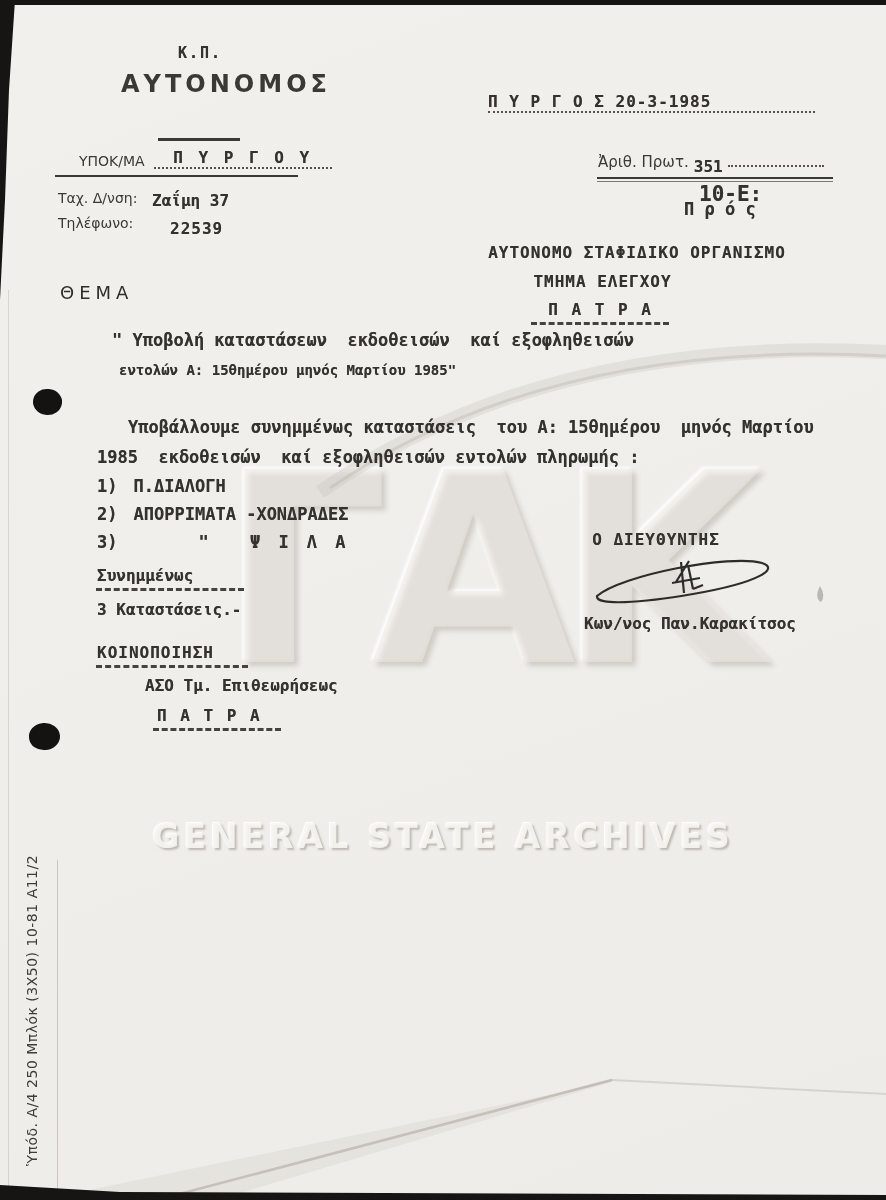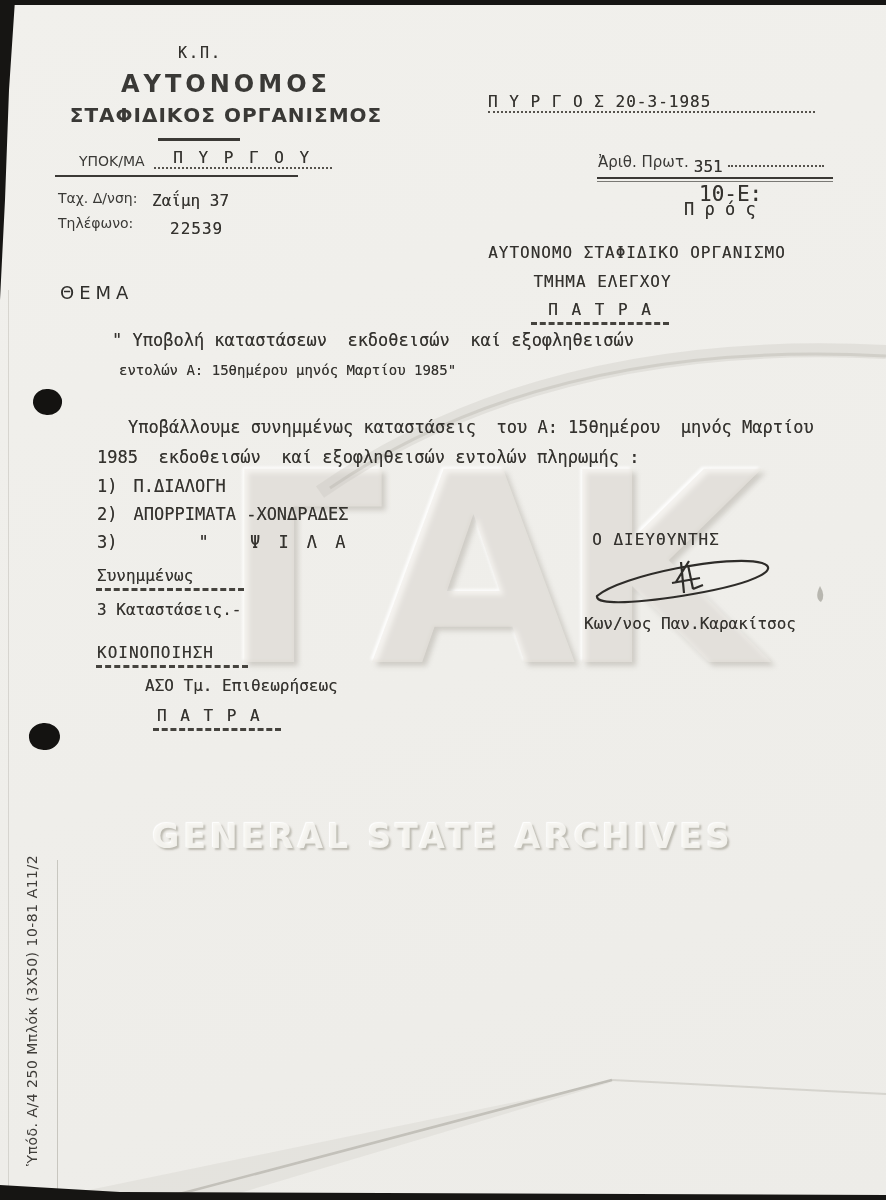--- a/index.html
+++ b/index.html
@@ -2,21 +2,21 @@
 <html><head>
 <meta charset="utf-8">
 <style>
   html,body { margin:0; padding:0; background:#888; }
   .page {
     position:relative; width:886px; height:1200px; overflow:hidden;
     background: linear-gradient(160deg, #f1f0ec 0%, #efeeea 55%, #edece8 100%);
     font-family:"DejaVu Sans", sans-serif;
   }
   .abs { position:absolute; }
-  .mono { font-family:"DejaVu Sans Mono", monospace; font-weight:normal;
+  .mono { font-family:"DejaVu Sans Mono", monospace; font-weight:bold;
           color:#34322e; white-space:pre; text-shadow:0 0 0.6px rgba(40,38,34,0.55); }
   .print { font-family:"DejaVu Sans", sans-serif; color:#3a3936; }
   .center { text-align:center; }
   .dash-underline { border-bottom:3px dashed #45433e; height:0; }
   .solid-underline { border-top:2px solid #3b3935; height:0; }
   .dotted-fill { display:inline-block; border-bottom:2px dotted #55524c; }
   .emboss {
     color:rgba(246,245,241,0.92); font-weight:bold;
     text-shadow: 2px 2px 2px rgba(172,169,159,0.75), -1px -1px 1px rgba(255,255,255,0.95);
   }
@@ -40,21 +40,20 @@
     <path d="M320 492 Q 545 335 886 352" fill="none" stroke="rgba(196,193,184,0.30)" stroke-width="14"></path>
     <path d="M330 488 Q 550 338 886 356" fill="none" stroke="rgba(178,175,165,0.35)" stroke-width="3"></path>
     <path d="M168 1197 L 612 1080" stroke="rgba(146,143,134,0.5)" stroke-width="2.5"></path>
     <path d="M612 1080 L 886 1094" stroke="rgba(158,155,146,0.30)" stroke-width="2"></path>
     <path d="M60 1196 L 612 1082 L 230 1196 Z" fill="rgba(205,202,193,0.28)"></path>
     <path d="M820 586 q 6 10 1 16 q -7 -4 -1 -16 Z" fill="rgba(130,127,118,0.5)"></path>
   </svg>
 
   <div class="abs z-txt mono" style="left:130px; top:44px; width:140px; text-align:center; font-size:15px; letter-spacing:2px;">Κ.Π.</div>
   <div class="abs z-txt print center" style="left:76px; top:70px; width:300px; font-size:24px; font-weight:bold; letter-spacing:4px;">ΑΥΤΟΝΟΜΟΣ</div>
-  <div class="abs z-txt print center" style="left:56px; top:103px; width:340px; font-size:20px; font-weight:bold; letter-spacing:1px;">ΣΤΑΦΙΔΙΚΟΣ  ΟΡΓΑΝΙΣΜΟΣ</div>
   <div class="abs z-txt" style="left:158px; top:138px; width:82px; border-top:3px solid #3b3935;"></div>
 
   <div class="abs z-txt" style="left:58px; top:148px;">
     <span class="print" style="font-size:14px; vertical-align:bottom;margin-left:21px;">ΥΠΟΚ/ΜΑ</span>
     <span class="dotted-fill" style="width:178px; margin-left:4px; text-align:center;">
       <span class="mono" style="font-size:16px; letter-spacing:3px;">Π Υ Ρ Γ Ο Υ</span>
     </span>
   </div>
   <div class="abs z-txt solid-underline" style="left:55px; top:175px; width:243px;"></div>
 

